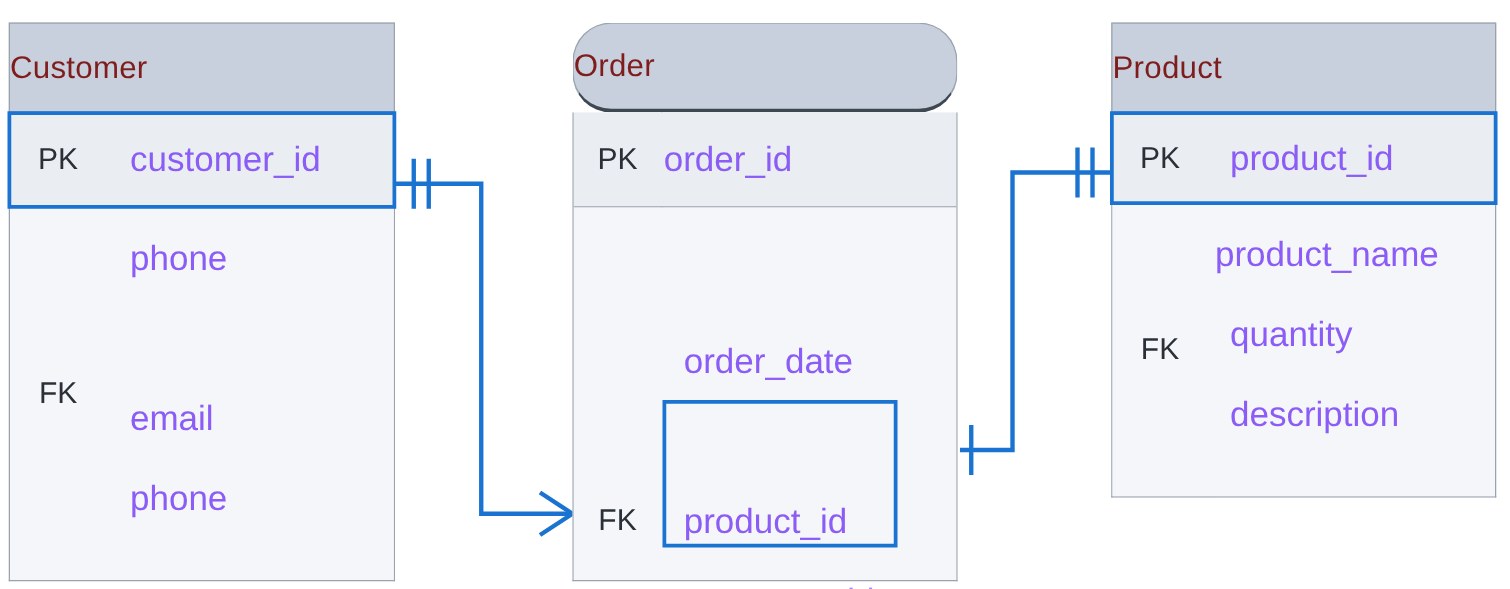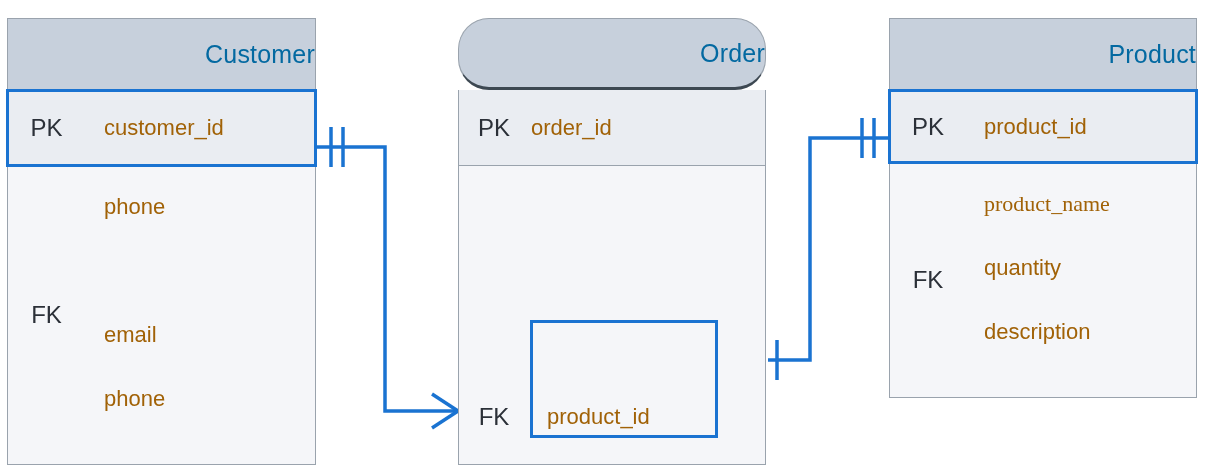--- a/index.html
+++ b/index.html
@@ -8,28 +8,27 @@
     background:#ffffff;
     font-family:"Liberation Sans", sans-serif;
     overflow:hidden;
   }
   #stage{position:relative;width:1208px;height:471px;}
 
   
   .entity{position:absolute;box-sizing:border-box;}
   .entity-header{
     position:absolute;left:0;top:0;width:100%;
-    display:flex;align-items:center;justify-content:flex-end;
+    display:flex;align-items:center;justify-content:flex-start;
     background:#c7d0dc;
-    color:#0369a1;
+    color:#7f1d1d;
     font-size:25px;
     letter-spacing:.2px;
     border:1px solid #9aa3ad;
     box-sizing:border-box;
-    padding-left:44px;
   }
   .entity-header.dark-rule{border-bottom:3px solid #3d4852;}
   .entity-body{
     position:absolute;left:0;width:100%;
     border:1px solid #9aa3ad;
     border-top:none;
     box-sizing:border-box;
     background:#f5f6f9;
   }
   .key-col-rule{
@@ -42,21 +41,21 @@
   .band.fk{background:#f5f6f9;}
 
   .keytag{
     position:absolute;
     display:flex;align-items:center;justify-content:center;
     font-size:24px;color:#2b3038;
   }
   .attr{
     position:absolute;
     display:flex;align-items:center;
-    font-size:22px;color:#a16207;
+    font-size:28px;color:#8b5cf6;
     white-space:nowrap;
   }
 
   
   .sel-outline{
     position:absolute;
     border:3px solid #1a73d1;
     box-sizing:border-box;
     pointer-events:none;
   }
@@ -126,20 +125,21 @@
 
     <div class="entity-body" style="top:72px;height:375px;">
       <div class="key-col-rule" style="left:70px;"></div>
 
       <div class="band pk" style="top:0;height:76px;"></div>
       <div class="band fk" style="top:76px;height:298px;"></div>
 
       <div class="keytag" style="left:0;top:0;width:70px;height:76px;">PK</div>
       <div class="attr" style="left:72px;top:0;height:76px;">order_id</div>
 
+      <div class="attr" style="left:88px;top:178px;height:42px;">order_date</div>
 
       <div class="keytag" style="left:0;top:306px;width:70px;height:42px;">FK</div>
       <div class="attr" style="left:88px;top:306px;height:42px;">product_id</div>
 
       <div class="keytag" style="left:0;top:370px;width:70px;height:42px;">FK</div>
       <div class="attr" style="left:88px;top:370px;height:42px;">customer_id</div>
     </div>
 
     <div class="sel-outline" style="left:72px;top:302px;width:188px;height:118px;"></div>
   </div>
@@ -154,21 +154,21 @@
       <div class="key-col-rule" style="left:76px;"></div>
 
       <div class="band pk" style="top:0;height:73px;"></div>
       <div class="band fk" style="top:73px;height:234px;"></div>
 
       <div class="keytag" style="left:0;top:0;width:76px;height:73px;">PK</div>
       <div class="attr" style="left:94px;top:0;height:73px;">product_id</div>
 
       <div class="keytag" style="left:0;top:73px;width:76px;height:234px;">FK</div>
 
-      <div class="attr" style="left:94px;top:93px;height:42px;font-family:Liberation Serif, serif;">product_name</div>
+      <div class="attr" style="left:82px;top:93px;height:42px;">product_name</div>
       <div class="attr" style="left:94px;top:157px;height:42px;">quantity</div>
       <div class="attr" style="left:94px;top:221px;height:42px;">description</div>
     </div>
 
     <div class="sel-outline" style="left:-1px;top:71px;width:310px;height:75px;"></div>
   </div>
 
 </div>
 
 </body></html>

